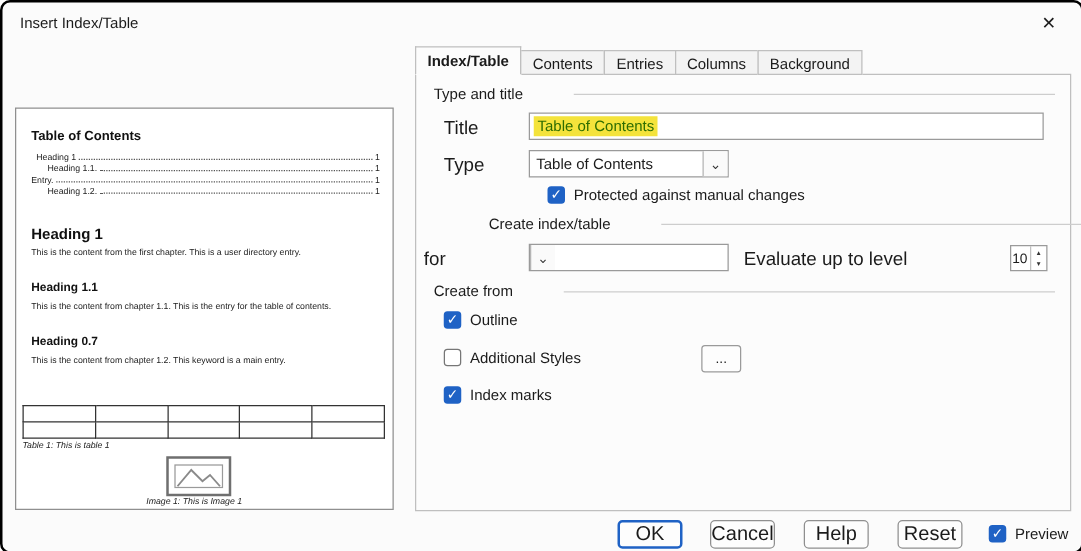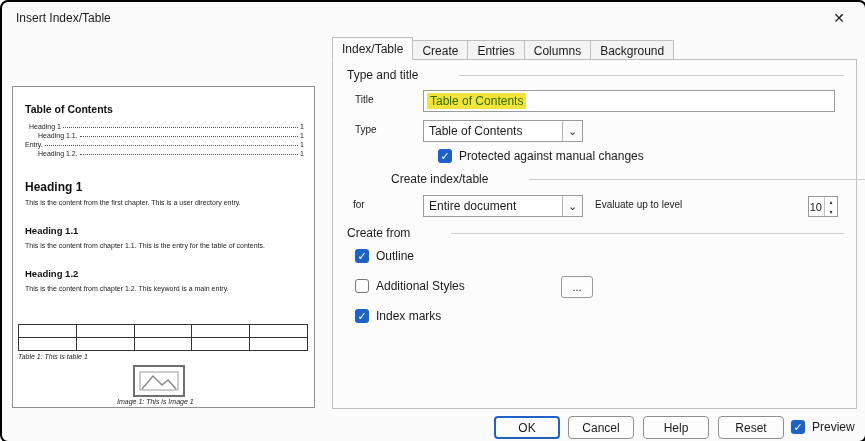--- a/index.html
+++ b/index.html
@@ -28,28 +28,28 @@
   .p-b3{position:absolute;left:12px;top:198px;width:282px;font-size:7px;color:#222;}
   .p-table{position:absolute;left:5px;top:237px;width:290px;border-collapse:collapse;}
   .p-table td{border:1px solid #333;height:12px;padding:0;}
   .p-tcap{position:absolute;left:5px;top:266px;font-size:7px;font-style:italic;color:#222;}
   .p-img{position:absolute;left:120px;top:278px;width:48px;height:28px;border:2px solid #6f6f6f;background:#fff;display:flex;align-items:center;justify-content:center;}
   .p-icap{position:absolute;left:104px;top:311px;font-size:7px;font-style:italic;color:#222;white-space:nowrap;}
 
   
   .tabstrip{position:absolute;left:330px;top:36px;height:22px;display:flex;align-items:flex-end;z-index:3;}
   .tab{font-size:12px;color:#1b1b1b;background:#f3f3f3;border:1px solid #bfbfbf;height:20px;box-sizing:border-box;padding:3px 9px 0 9px;margin-right:-1px;cursor:pointer;white-space:nowrap;}
-  .tab.active{background:#fcfcfc;font-weight:normal;height:23px;padding-top:4px;position:relative;z-index:4;border-bottom:1px solid #fcfcfc;}
+  .tab.active{background:#fcfcfc;font-weight:bold;height:23px;padding-top:4px;position:relative;z-index:4;border-bottom:1px solid #fcfcfc;}
 
   
   .panel{position:absolute;left:330px;top:57px;width:525px;height:350px;background:#fcfcfc;border:1px solid #bfbfbf;box-sizing:border-box;z-index:2;}
   .group{position:absolute;left:14px;width:497px;display:flex;align-items:center;gap:35px;}
   .group .legend{font-size:12px;color:#1b1b1b;margin-right:6px;white-space:nowrap;}
   .group .rule{flex:1;height:1px;background:#cdcdcd;}
-  .flabel{position:absolute;font-size:10px;color:#1b1b1b;}
+  .flabel{position:absolute;font-size:15px;color:#1b1b1b;}
 
   .textinput{position:absolute;left:90px;top:30px;width:412px;height:22px;background:#fff;border:1px solid #9a9a9a;box-sizing:border-box;display:flex;align-items:center;padding:0 3px;cursor:text;}
   .hl{background:#f4e33b;color:#2e6d00;font-size:12px;padding:1px 3px;}
 
   .dropdown{position:absolute;height:22px;background:#fff;border:1px solid #9a9a9a;box-sizing:border-box;display:flex;align-items:stretch;font-size:12px;cursor:pointer;}
   .dropdown .val{flex:1;padding:0 5px;display:flex;align-items:center;white-space:nowrap;overflow:hidden;color:#1b1b1b;}
   .dropdown .ddbtn{width:19px;border-left:1px solid #b5b5b5;display:flex;align-items:center;justify-content:center;font-size:11px;color:#333;background:#fafafa;}
 
   .spin{position:absolute;left:475px;top:136px;width:30px;height:21px;border:1px solid #9a9a9a;background:#fff;box-sizing:border-box;display:flex;}
   .spin .num{flex:1;font-size:11px;display:flex;align-items:center;justify-content:flex-end;padding-right:2px;color:#1b1b1b;}
@@ -57,21 +57,21 @@
   .spin .arrows .ar{flex:1;font-size:6px;display:flex;align-items:center;justify-content:center;color:#333;cursor:pointer;}
 
   .cbrow{position:absolute;display:flex;align-items:center;gap:7px;font-size:12px;color:#1b1b1b;cursor:pointer;}
   .cb{width:14px;height:14px;border-radius:3px;box-sizing:border-box;display:flex;align-items:center;justify-content:center;flex:0 0 14px;}
   .cb.on{background:#1f62c5;color:#fff;font-size:11px;line-height:14px;}
   .cb.off{background:#fff;border:1px solid #767676;}
 
   .morebtn{position:absolute;left:228px;top:216px;width:30px;height:20px;background:#fdfdfd;border:1px solid #9a9a9a;border-radius:3px;font-size:11px;display:flex;align-items:center;justify-content:center;color:#1b1b1b;cursor:pointer;}
 
   
-  .btn{position:absolute;top:414px;width:66px;height:23px;background:#fdfdfd;border:1px solid #8f8f8f;border-radius:4px;font-size:12px;display:flex;align-items:center;justify-content:center;color:#1b1b1b;box-sizing:border-box;cursor:pointer;}
+  .btn{position:absolute;top:414px;width:52px;height:23px;background:#fdfdfd;border:1px solid #8f8f8f;border-radius:4px;font-size:16px;display:flex;align-items:center;justify-content:center;color:#1b1b1b;box-sizing:border-box;cursor:pointer;}
   .btn.default{border:2px solid #1f62c5;}
 </style>
 </head>
 <body>
 
 <div class="dialog">
 
   <div class="titlebar">
     <span class="win-title">Insert Index/Table</span>
     <span class="close-x">✕</span>
@@ -99,21 +99,21 @@
         <span class="ind-b">Heading 1.2.</span>
         <span class="dots"></span>
         <span>1</span>
       </div>
     </div>
 
     <div class="p-h1">Heading 1</div>
     <div class="p-b1">This is the content from the first chapter. This is a user directory entry.</div>
     <div class="p-h2">Heading 1.1</div>
     <div class="p-b2">This is the content from chapter 1.1. This is the entry for the table of contents.</div>
-    <div class="p-h3">Heading 1.2</div>
+    <div class="p-h3">Heading 0.7</div>
     <div class="p-b3">This is the content from chapter 1.2. This keyword is a main entry.</div>
 
     <table class="p-table">
       <tbody>
           <tr>
             <td></td>
             <td></td>
             <td></td>
             <td></td>
             <td></td>
@@ -133,21 +133,21 @@
       <svg width="40" height="20" viewBox="0 0 40 20">
         <rect x="1" y="1" width="38" height="18" fill="none" stroke="#9a9a9a" stroke-width="1"></rect>
         <polyline points="3,18 14,5 23,14 29,9 37,18" fill="none" stroke="#8a8a8a" stroke-width="1.5"></polyline>
       </svg>
     </div>
     <div class="p-icap">Image 1: This is Image 1</div>
   </div>
 
   <div class="tabstrip">
     <div class="tab active">Index/Table</div>
-    <div class="tab">Create</div>
+    <div class="tab">Contents</div>
     <div class="tab">Entries</div>
     <div class="tab">Columns</div>
     <div class="tab">Background</div>
   </div>
 
   <div class="panel">
 
     <div class="group" style="top:8px;">
       <span class="legend">Type and title</span>
       <span class="rule"></span>
@@ -167,23 +167,22 @@
     <div class="cbrow" style="left:105px;top:89px;">
       <span class="cb on">✓</span>
       <span>Protected against manual changes</span>
     </div>
 
     <div class="group" style="top:112px;margin-left:44px;">
       <span class="legend">Create index/table</span>
       <span class="rule"></span>
     </div>
 
-    <span class="flabel" style="left:20px;top:139px;">for</span>
+    <span class="flabel" style="left:6px;top:139px;">for</span>
     <div class="dropdown" style="left:90px;top:135px;width:160px;">
-      <span class="val">Entire document</span>
       <span class="ddbtn">⌄</span>
     </div>
     <span class="flabel" style="left:262px;top:139px;">Evaluate up to level</span>
     <div class="spin">
       <span class="num">10</span>
       <span class="arrows">
         <span class="ar">▴</span>
         <span class="ar">▾</span>
       </span>
     </div>

